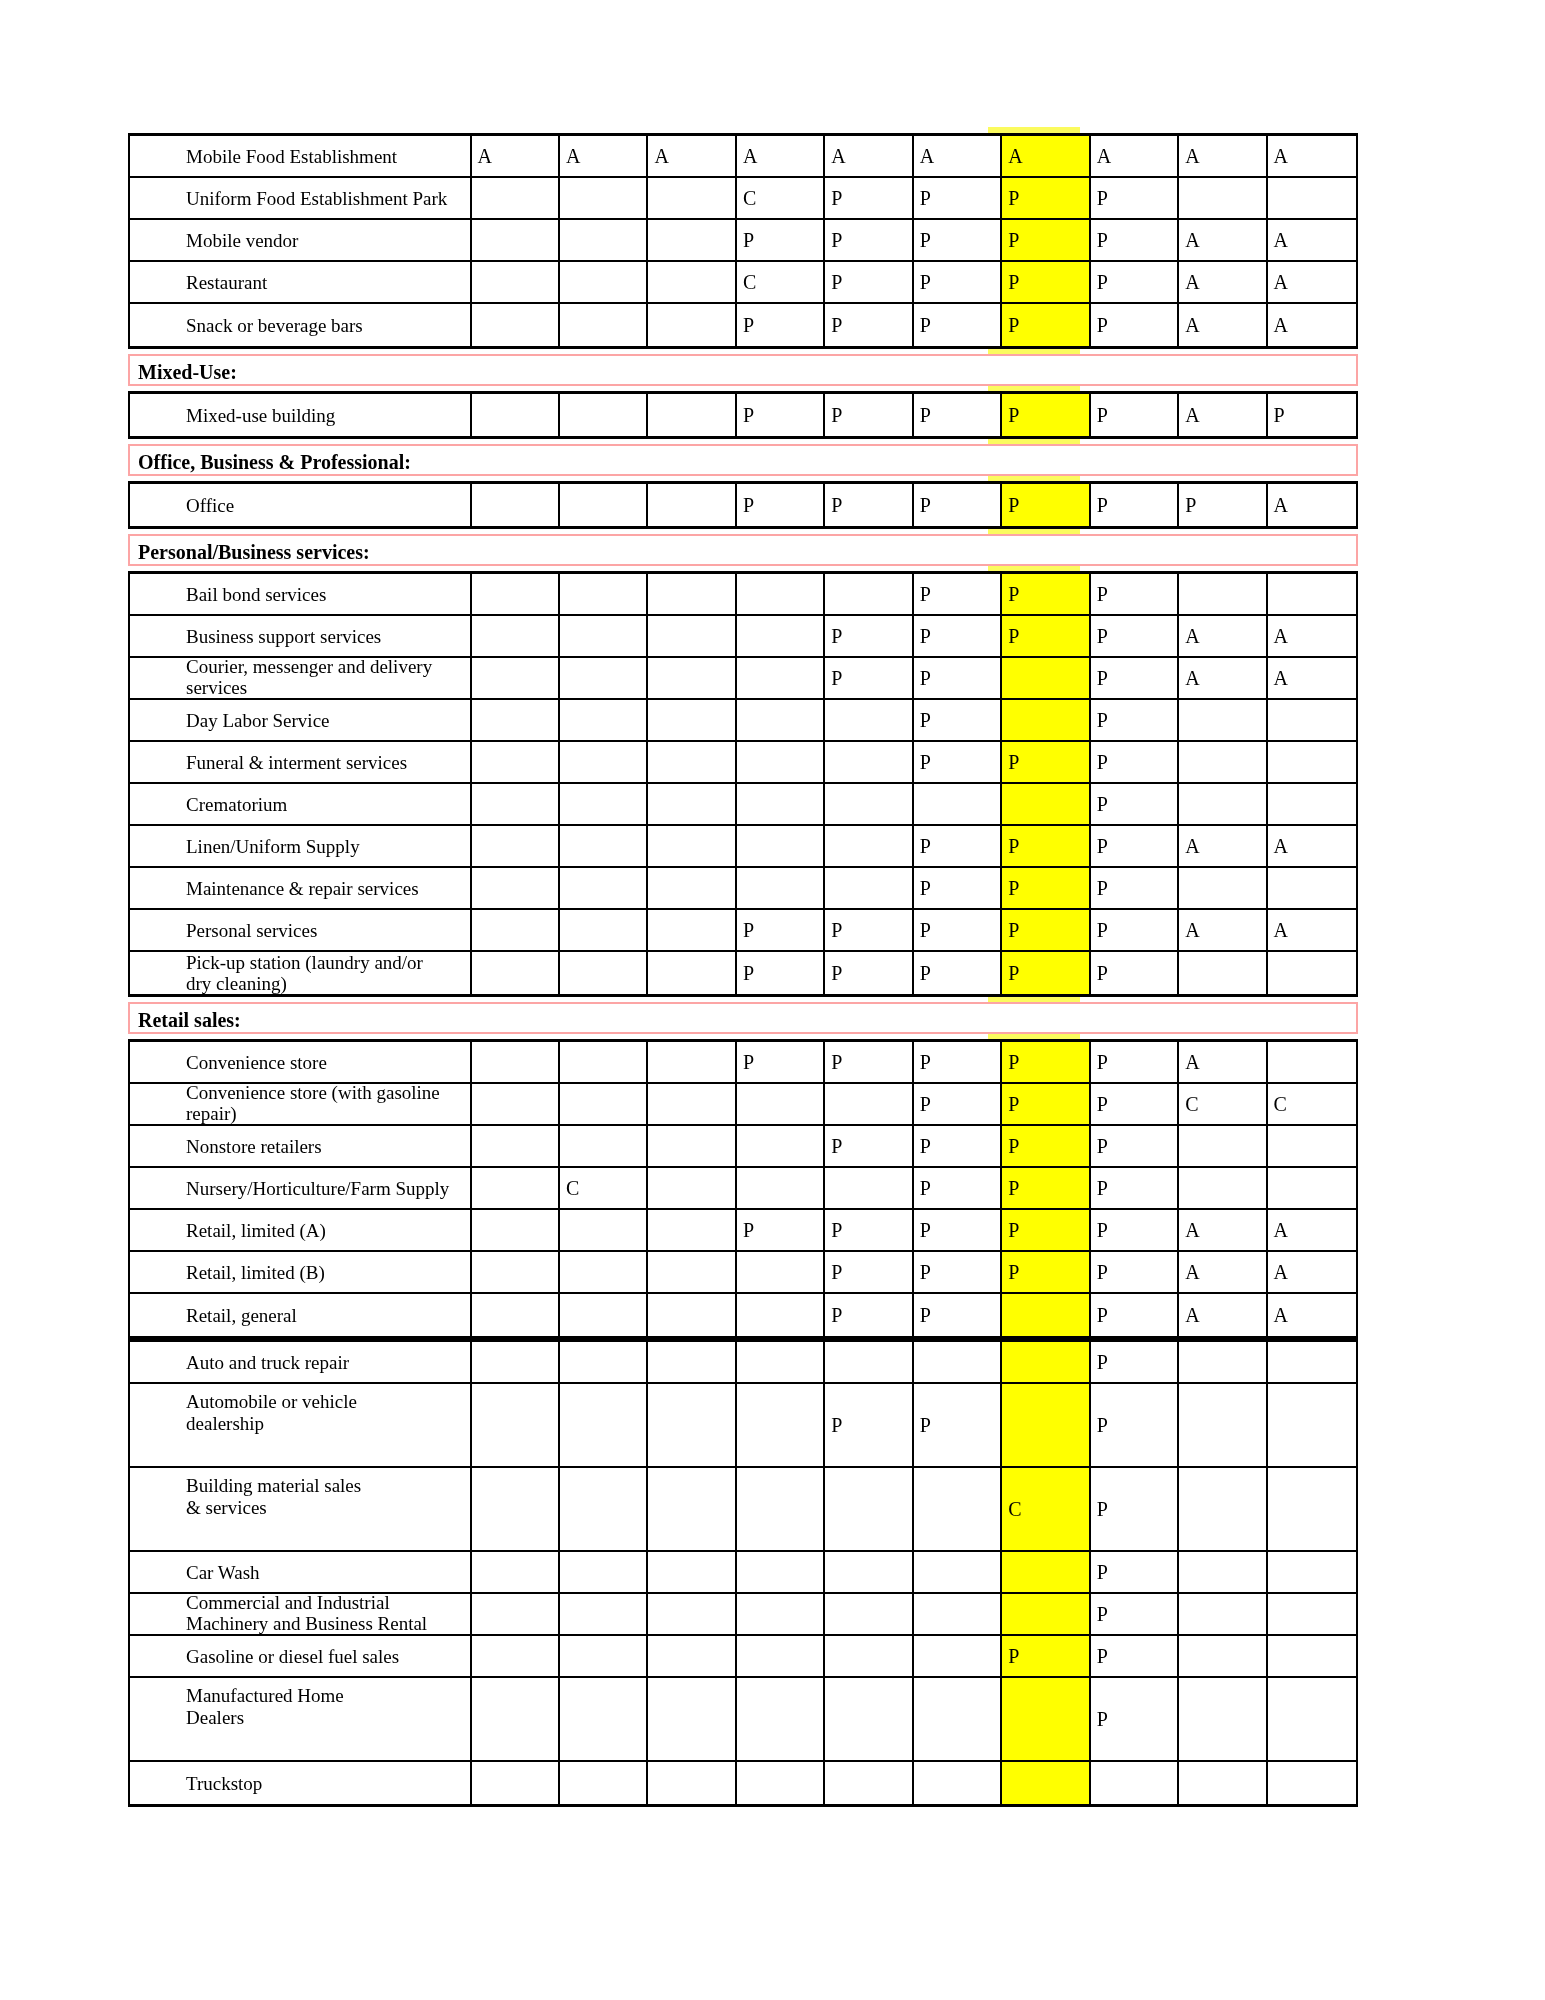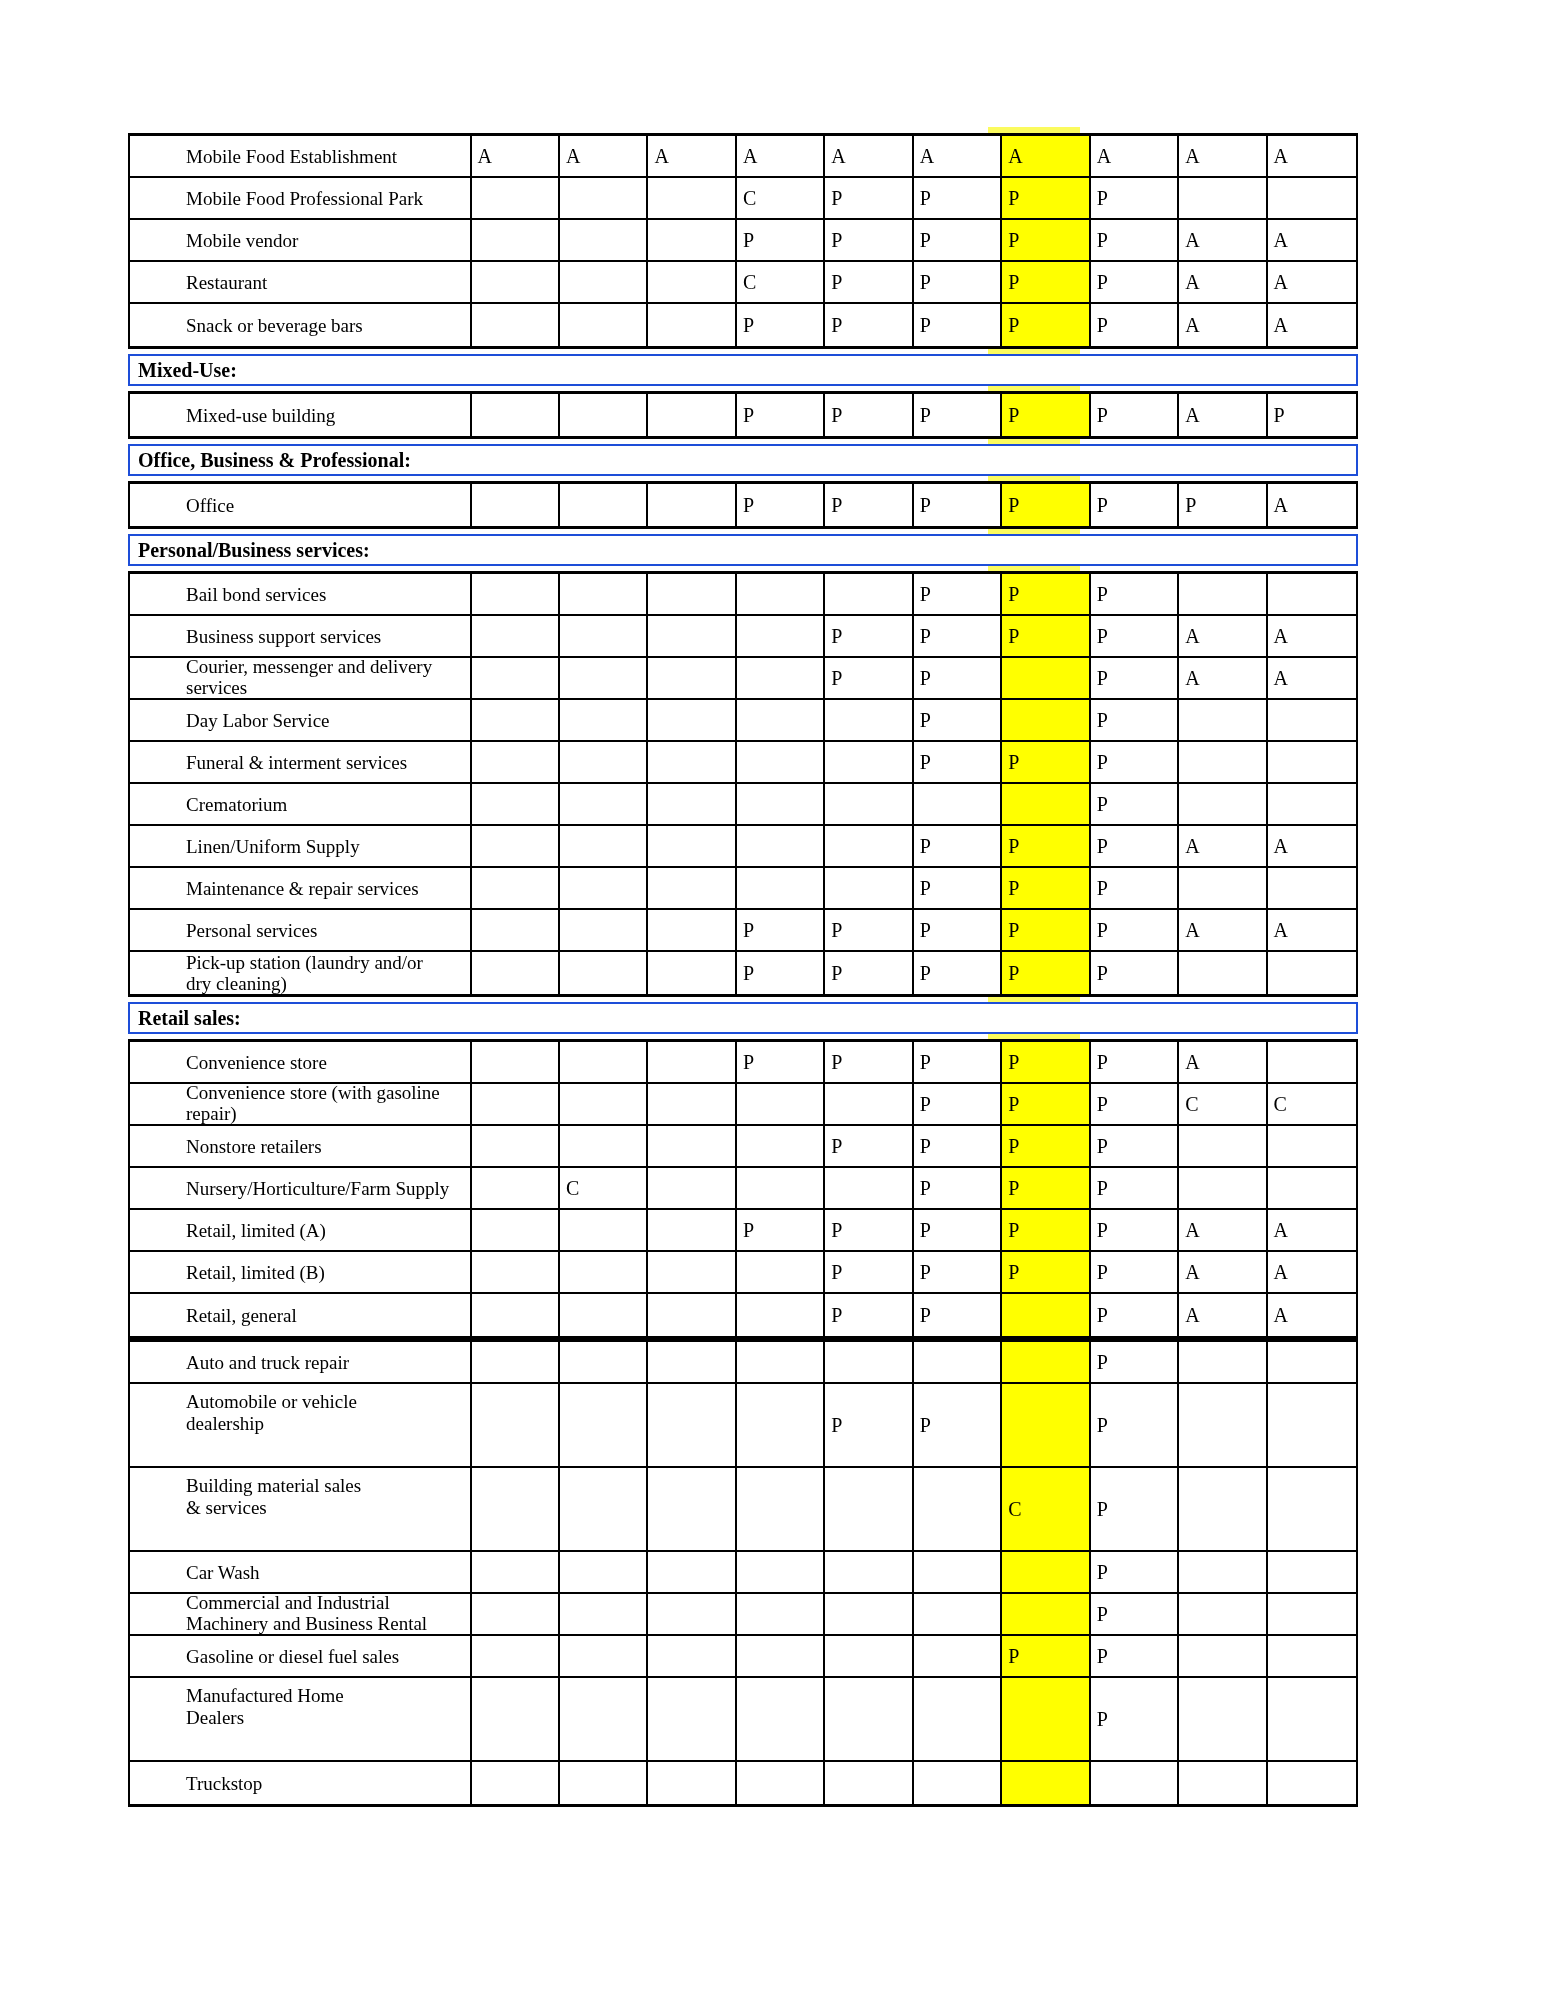--- a/index.html
+++ b/index.html
@@ -35,21 +35,21 @@
 
   .data-cell { width:92px; display:flex; align-items:center; padding-left:6px;
                font-size:20px; }
   .data-cell.hl { background:#ffff00; }
 
   
   .header-row { position:relative; height:42px; background:#fff; }
   .header-row .y-sliver.top { top:0; height:5px; }
   .header-row .y-sliver.bot { bottom:0; height:5px; }
   .header-box { position:absolute; left:0; right:0; top:5px; bottom:5px;
-                border:2px solid #1d4ed8; background:#fff; display:flex; align-items:center;
+                border:2px solid #fca5a5; background:#fff; display:flex; align-items:flex-end;
                 padding-left:8px; font-weight:bold; font-size:20px; box-sizing:border-box; }
 </style>
 </head>
 <body>
 
 <div class="page">
   <div class="zoning-table" id="table-root">
       <div class="sliver-row">
         <div class="y-sliver"></div>
       </div>
@@ -84,21 +84,21 @@
           </div>
           <div class="cell data-cell">
             <div>A</div>
           </div>
           <div class="cell data-cell">
             <div>A</div>
           </div>
         </div>
         <div class="row">
           <div class="cell label-cell">
-            <div class="ln">Mobile Food Professional Park</div>
+            <div class="ln">Uniform Food Establishment Park</div>
           </div>
           <div class="cell data-cell">
             <div></div>
           </div>
           <div class="cell data-cell">
             <div></div>
           </div>
           <div class="cell data-cell">
             <div></div>
           </div>

